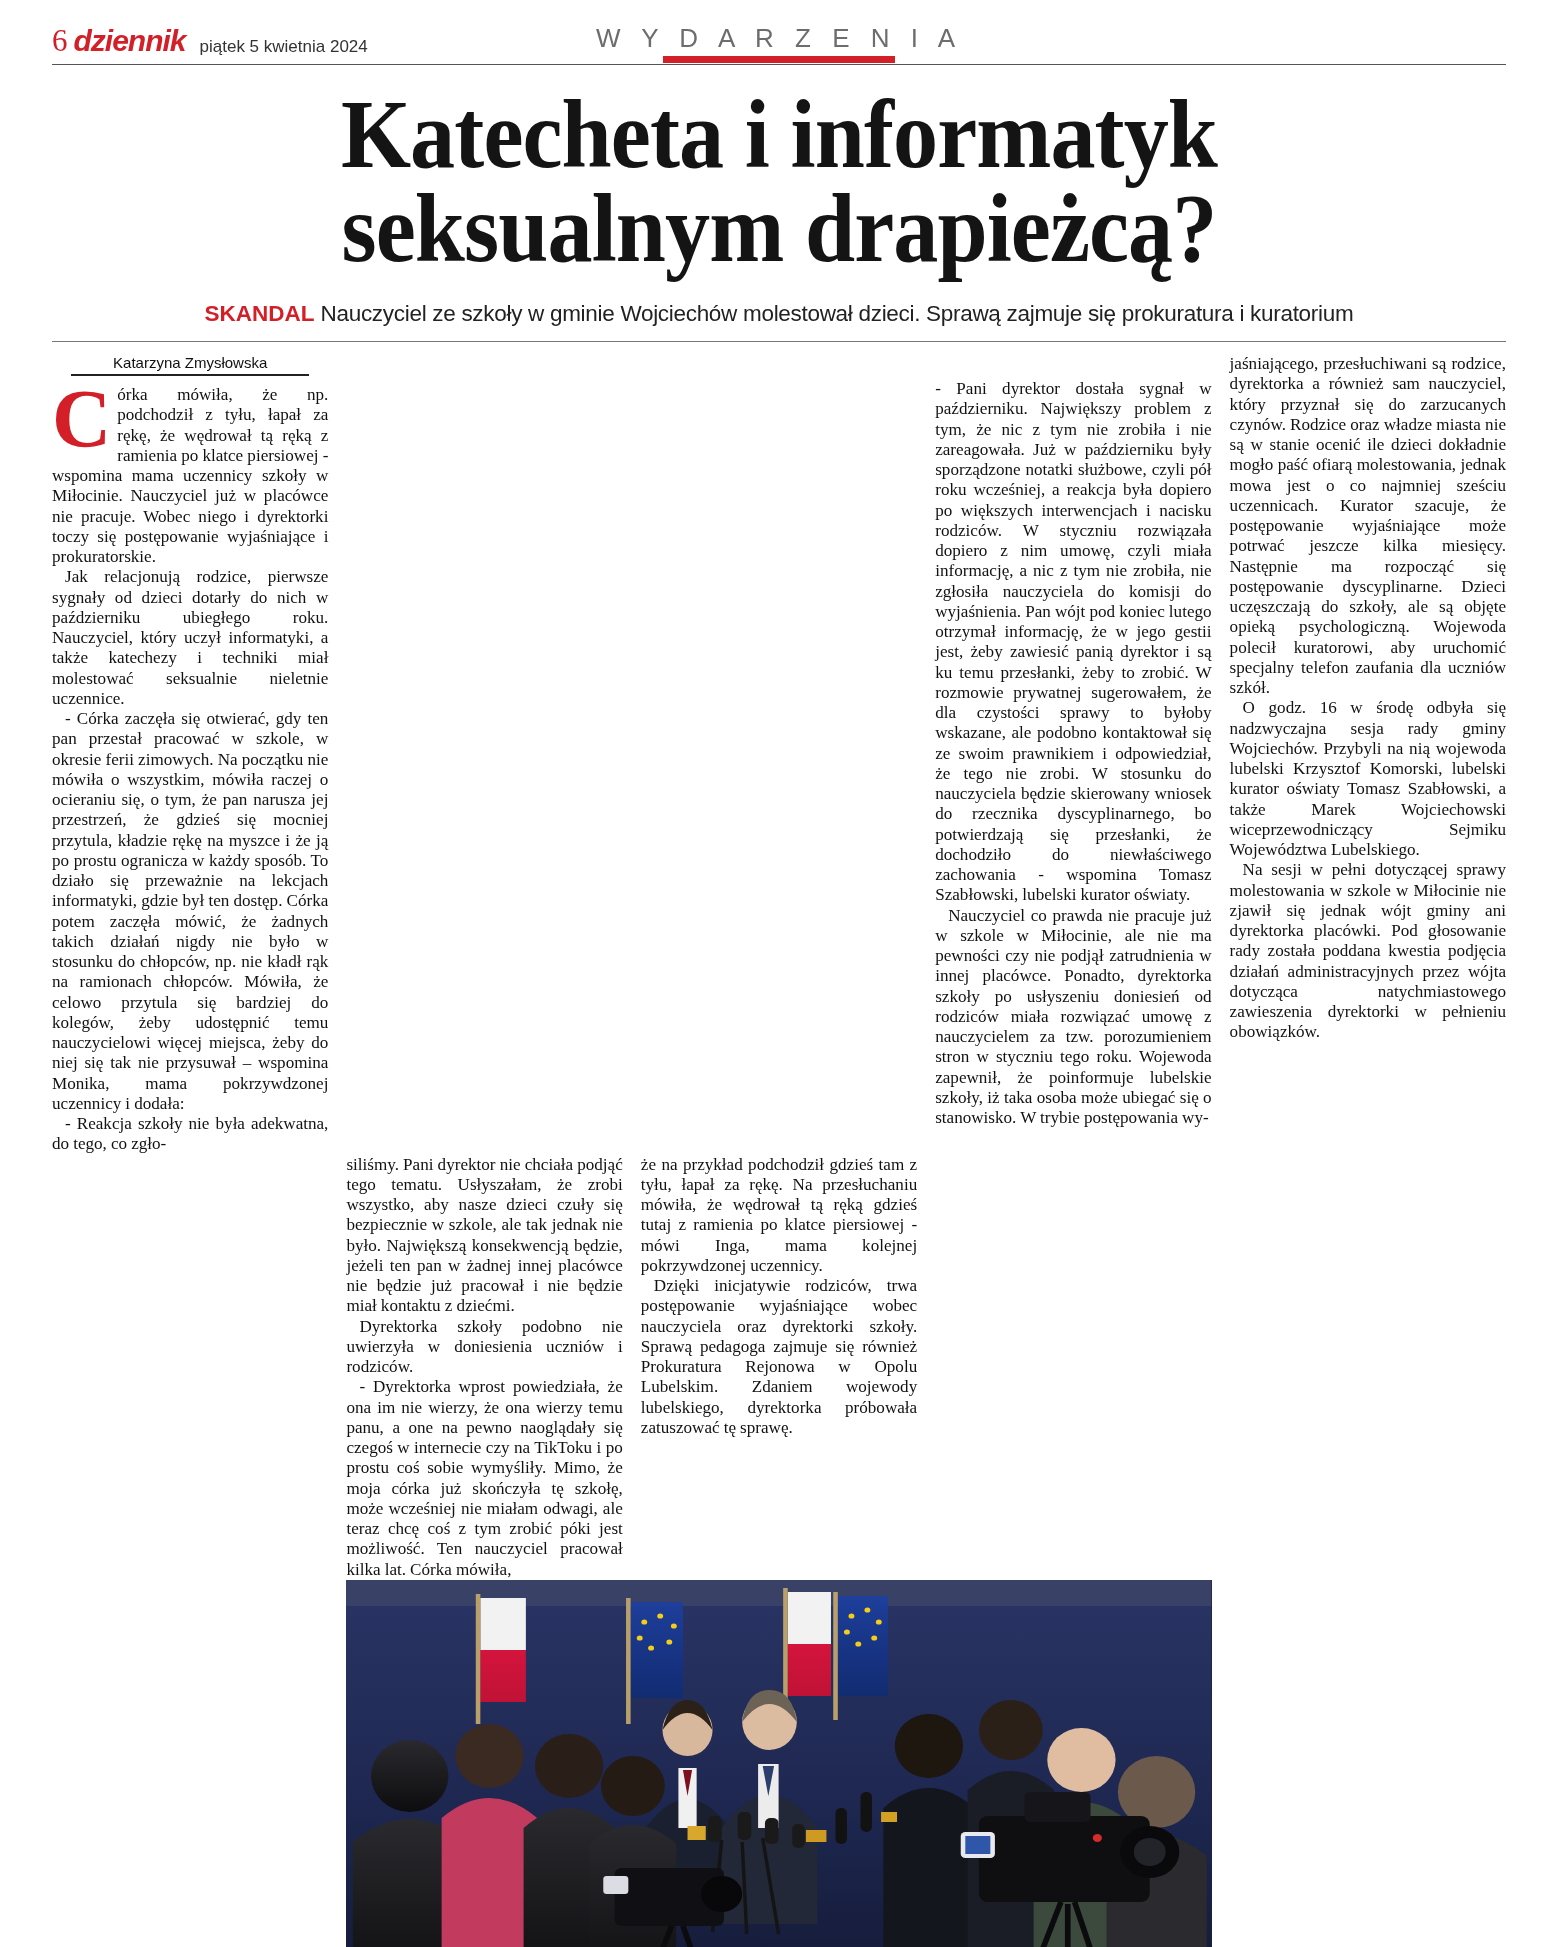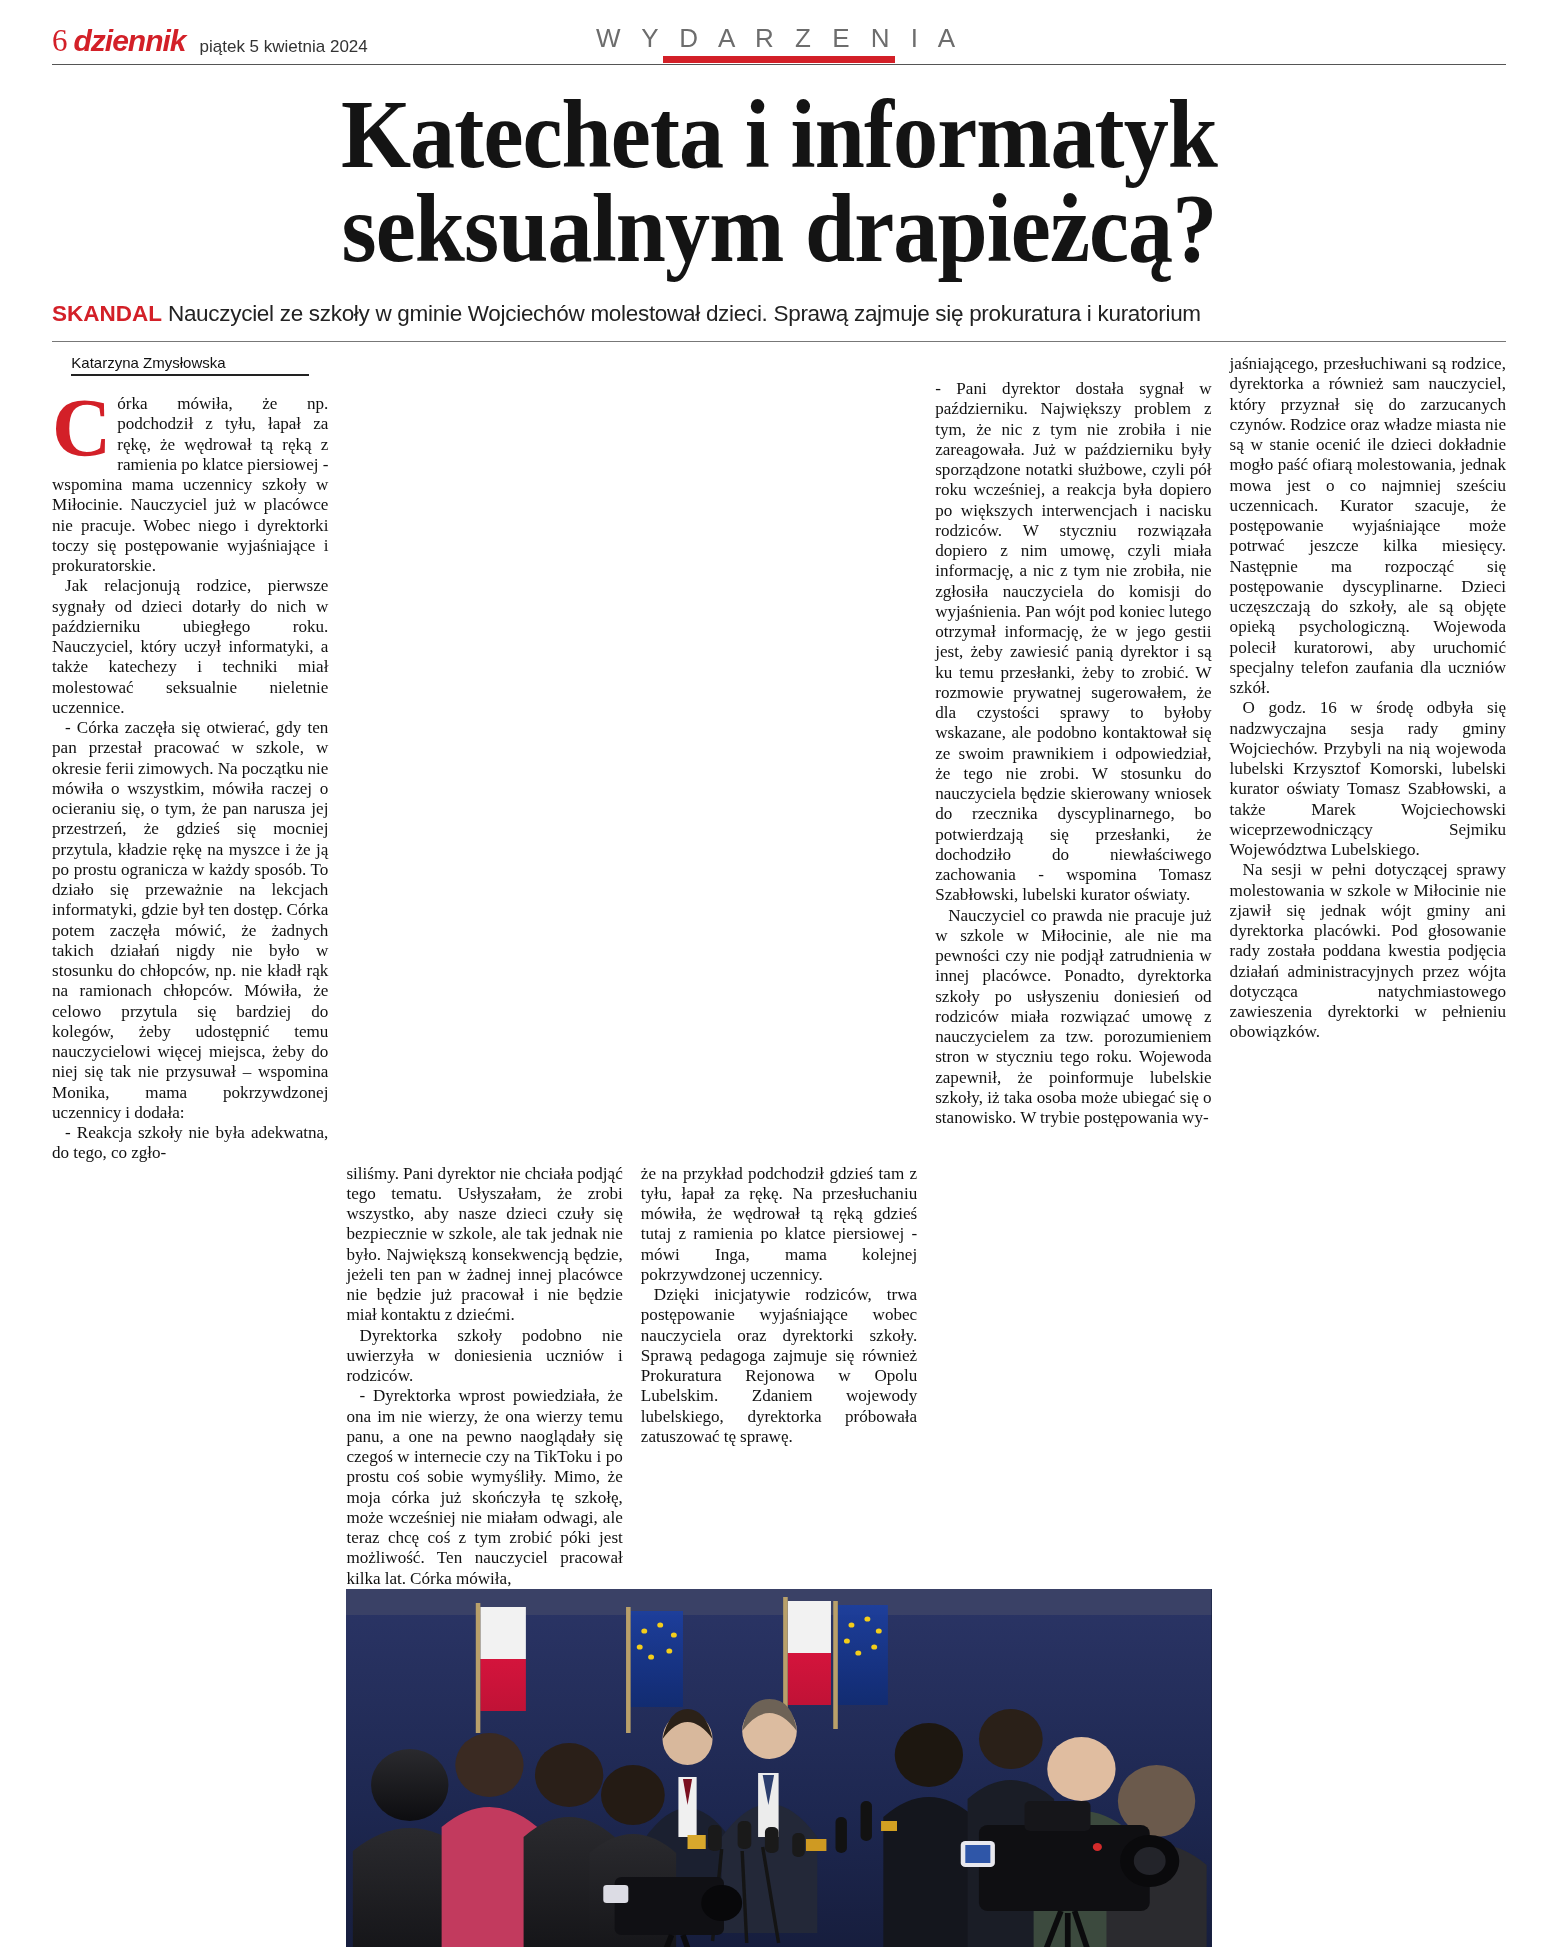--- a/index.html
+++ b/index.html
@@ -83,21 +83,21 @@
     font-size:98px;
     line-height:0.96;
     letter-spacing:-1px;
     margin:22px 0 0 0;
     transform:scaleX(0.92);
     color:#141414;
   }
   .headline .l2{display:block;}
 
   .deck{
-    text-align:left;
+    text-align:center;
     margin-top:26px;
     font-family:"Liberation Sans", sans-serif;
     font-size:22.5px;
     color:#222;
     letter-spacing:-0.3px;
   }
   .deck .kicker{
     color:#d32028;
     font-weight:bold;
     letter-spacing:0;
@@ -113,23 +113,24 @@
     grid-template-columns:repeat(5, 1fr);
     column-gap:18px;
     margin-top:12px;
   }
   .col{position:relative;}
 
   .byline{
     font-family:"Liberation Sans", sans-serif;
     font-size:15px;
     color:#111;
+    text-align:center;
     border-bottom:2.2px solid #222;
     padding-bottom:3px;
-    margin-bottom:18px;
+    margin-bottom:9px;
     width:86%;
     margin-left:auto;margin-right:auto;
   }
 
   p.body{
     font-family:"Liberation Serif", serif;
     font-size:17.1px;
     line-height:1.185;
     text-align:justify;
     margin:0;

